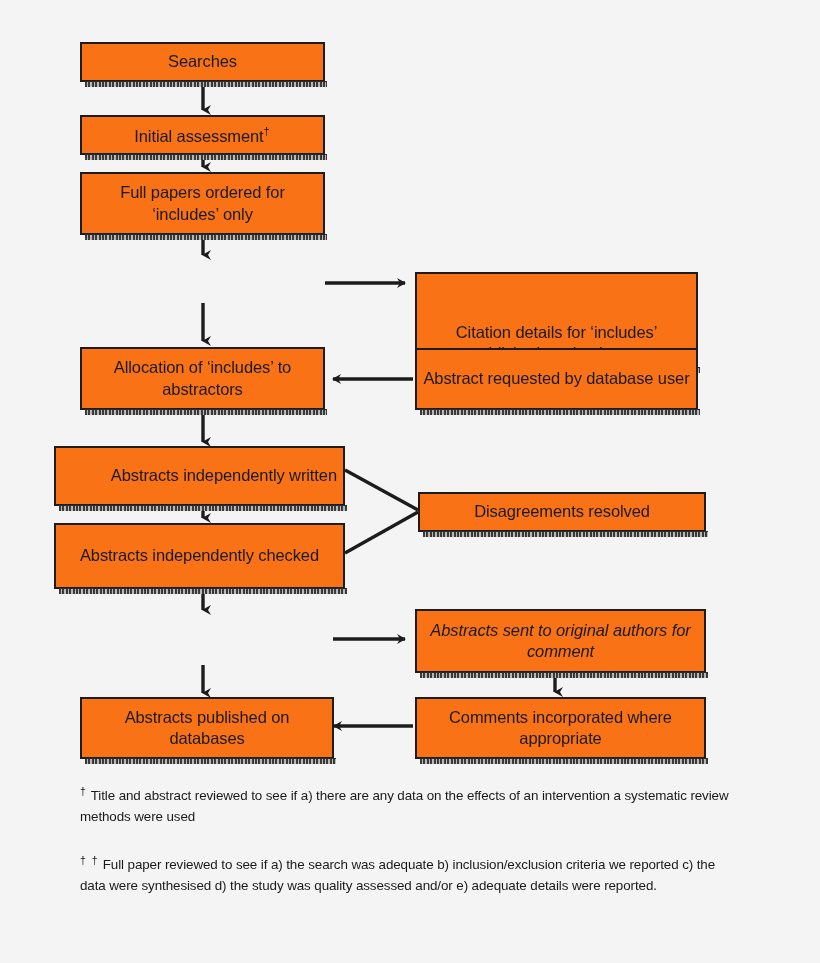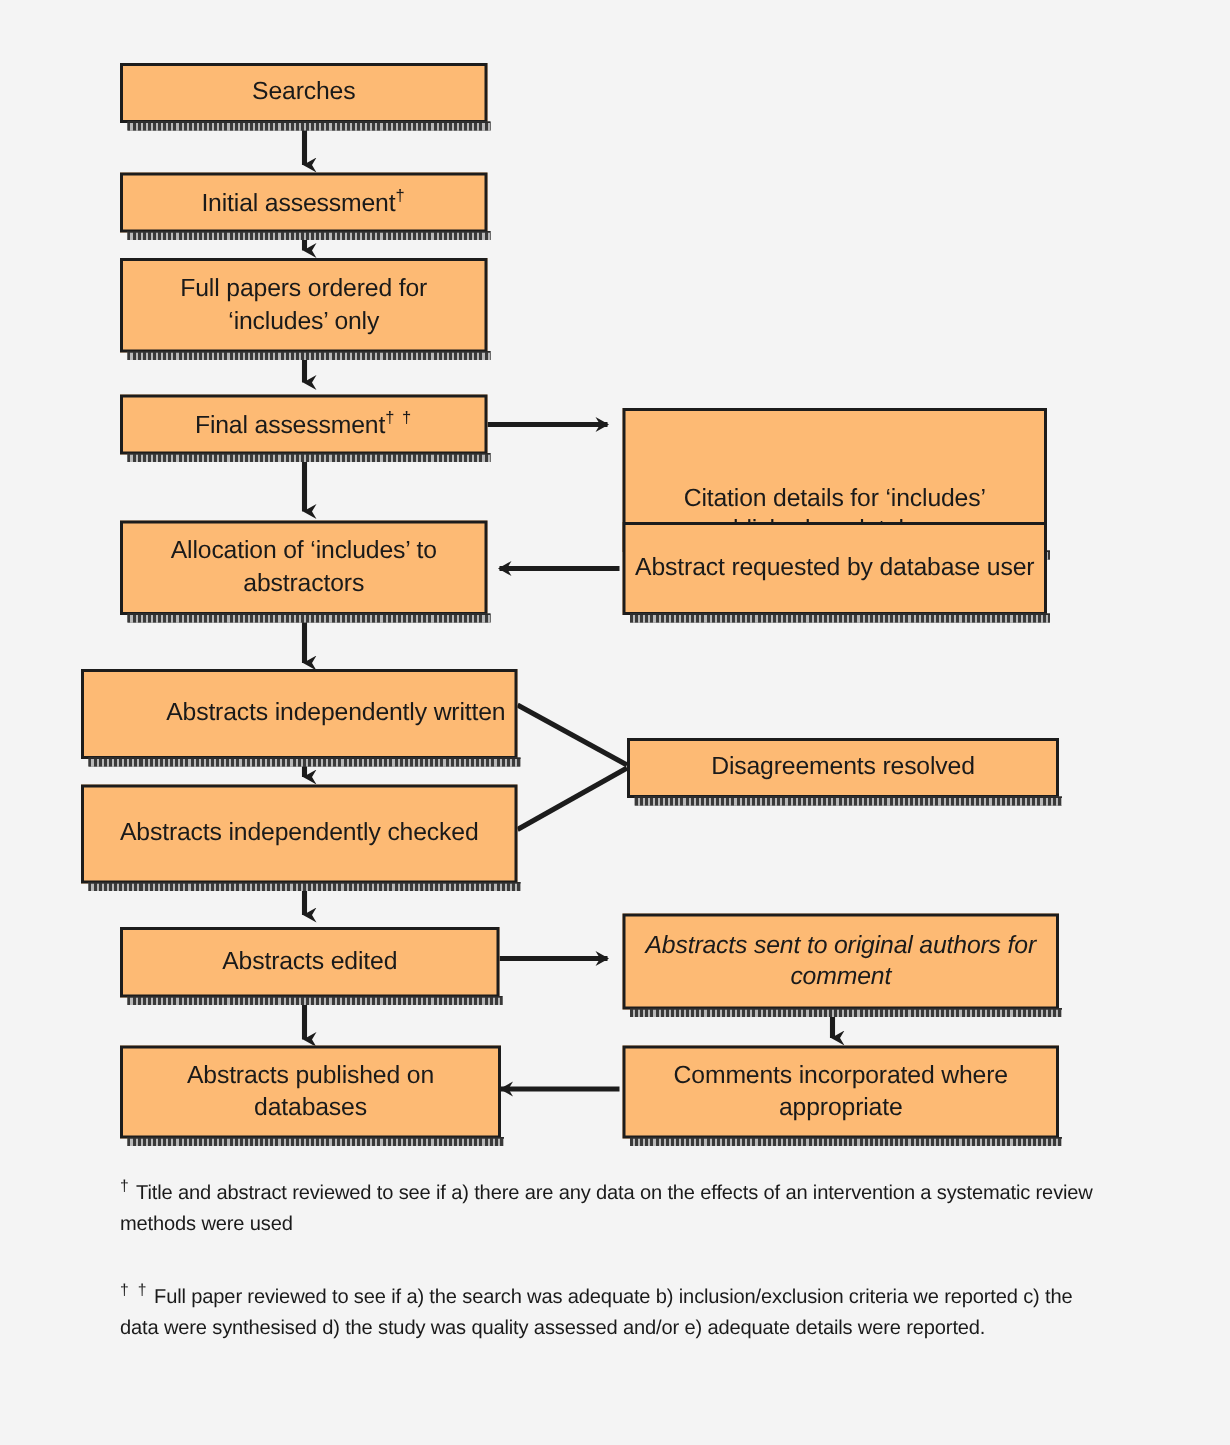--- a/index.html
+++ b/index.html
@@ -18,21 +18,21 @@
   #stage {
     position: relative;
     width: 820px;
     height: 963px;
     background: #f4f4f4;
   }
   
   .box {
     position: absolute;
     box-sizing: border-box;
-    background: #fdba74;
+    background: #f97316;
     border: 2.2px solid #1c1c1c;
     display: flex;
     align-items: center;
     justify-content: center;
     text-align: center;
     font-size: 16.5px;
     line-height: 1.28;
     letter-spacing: -0.1px;
     color: #1a1a1a;
     padding: 2px 6px;
@@ -144,23 +144,20 @@
   </div>
 
   <div class="box" style="left:80px; top:115px; width:245px; height:40px;">
     <span class="txt"><span>Initial assessment</span><span class="sup">†</span></span>
   </div>
 
   <div class="box" style="left:80px; top:172px; width:245px; height:63px;">
     <span class="txt">Full papers ordered for ‘includes’ only</span>
   </div>
 
-  <div class="box" style="left:80px; top:263px; width:245px; height:40px;">
-    <span class="txt"><span>Final assessment</span><span class="sup">† †</span></span>
-  </div>
 
   <div class="box top-align" style="left:415px; top:240px; width:283px; height:96px;">
     <span class="txt">Citation details for ‘includes’ published on databases</span>
   </div>
 
   <div class="box" style="left:80px; top:347px; width:245px; height:63px;">
     <span class="txt">Allocation of ‘includes’ to abstractors</span>
   </div>
 
   <div class="box" style="left:415px; top:348px; width:283px; height:62px;">
@@ -172,23 +169,20 @@
   </div>
 
   <div class="box" style="left:418px; top:492px; width:288px; height:40px;">
     <span class="txt">Disagreements resolved</span>
   </div>
 
   <div class="box" style="left:54px; top:523px; width:291px; height:66px;">
     <span class="txt">Abstracts independently checked</span>
   </div>
 
-  <div class="box" style="left:80px; top:618px; width:253px; height:47px;">
-    <span class="txt">Abstracts edited</span>
-  </div>
 
   <div class="box" style="left:415px; top:609px; width:291px; height:64px;font-style:italic;">
     <span class="txt">Abstracts sent to original authors for comment</span>
   </div>
 
   <div class="box" style="left:80px; top:697px; width:254px; height:62px;">
     <span class="txt">Abstracts published on databases</span>
   </div>
 
   <div class="box" style="left:415px; top:697px; width:291px; height:62px;">

